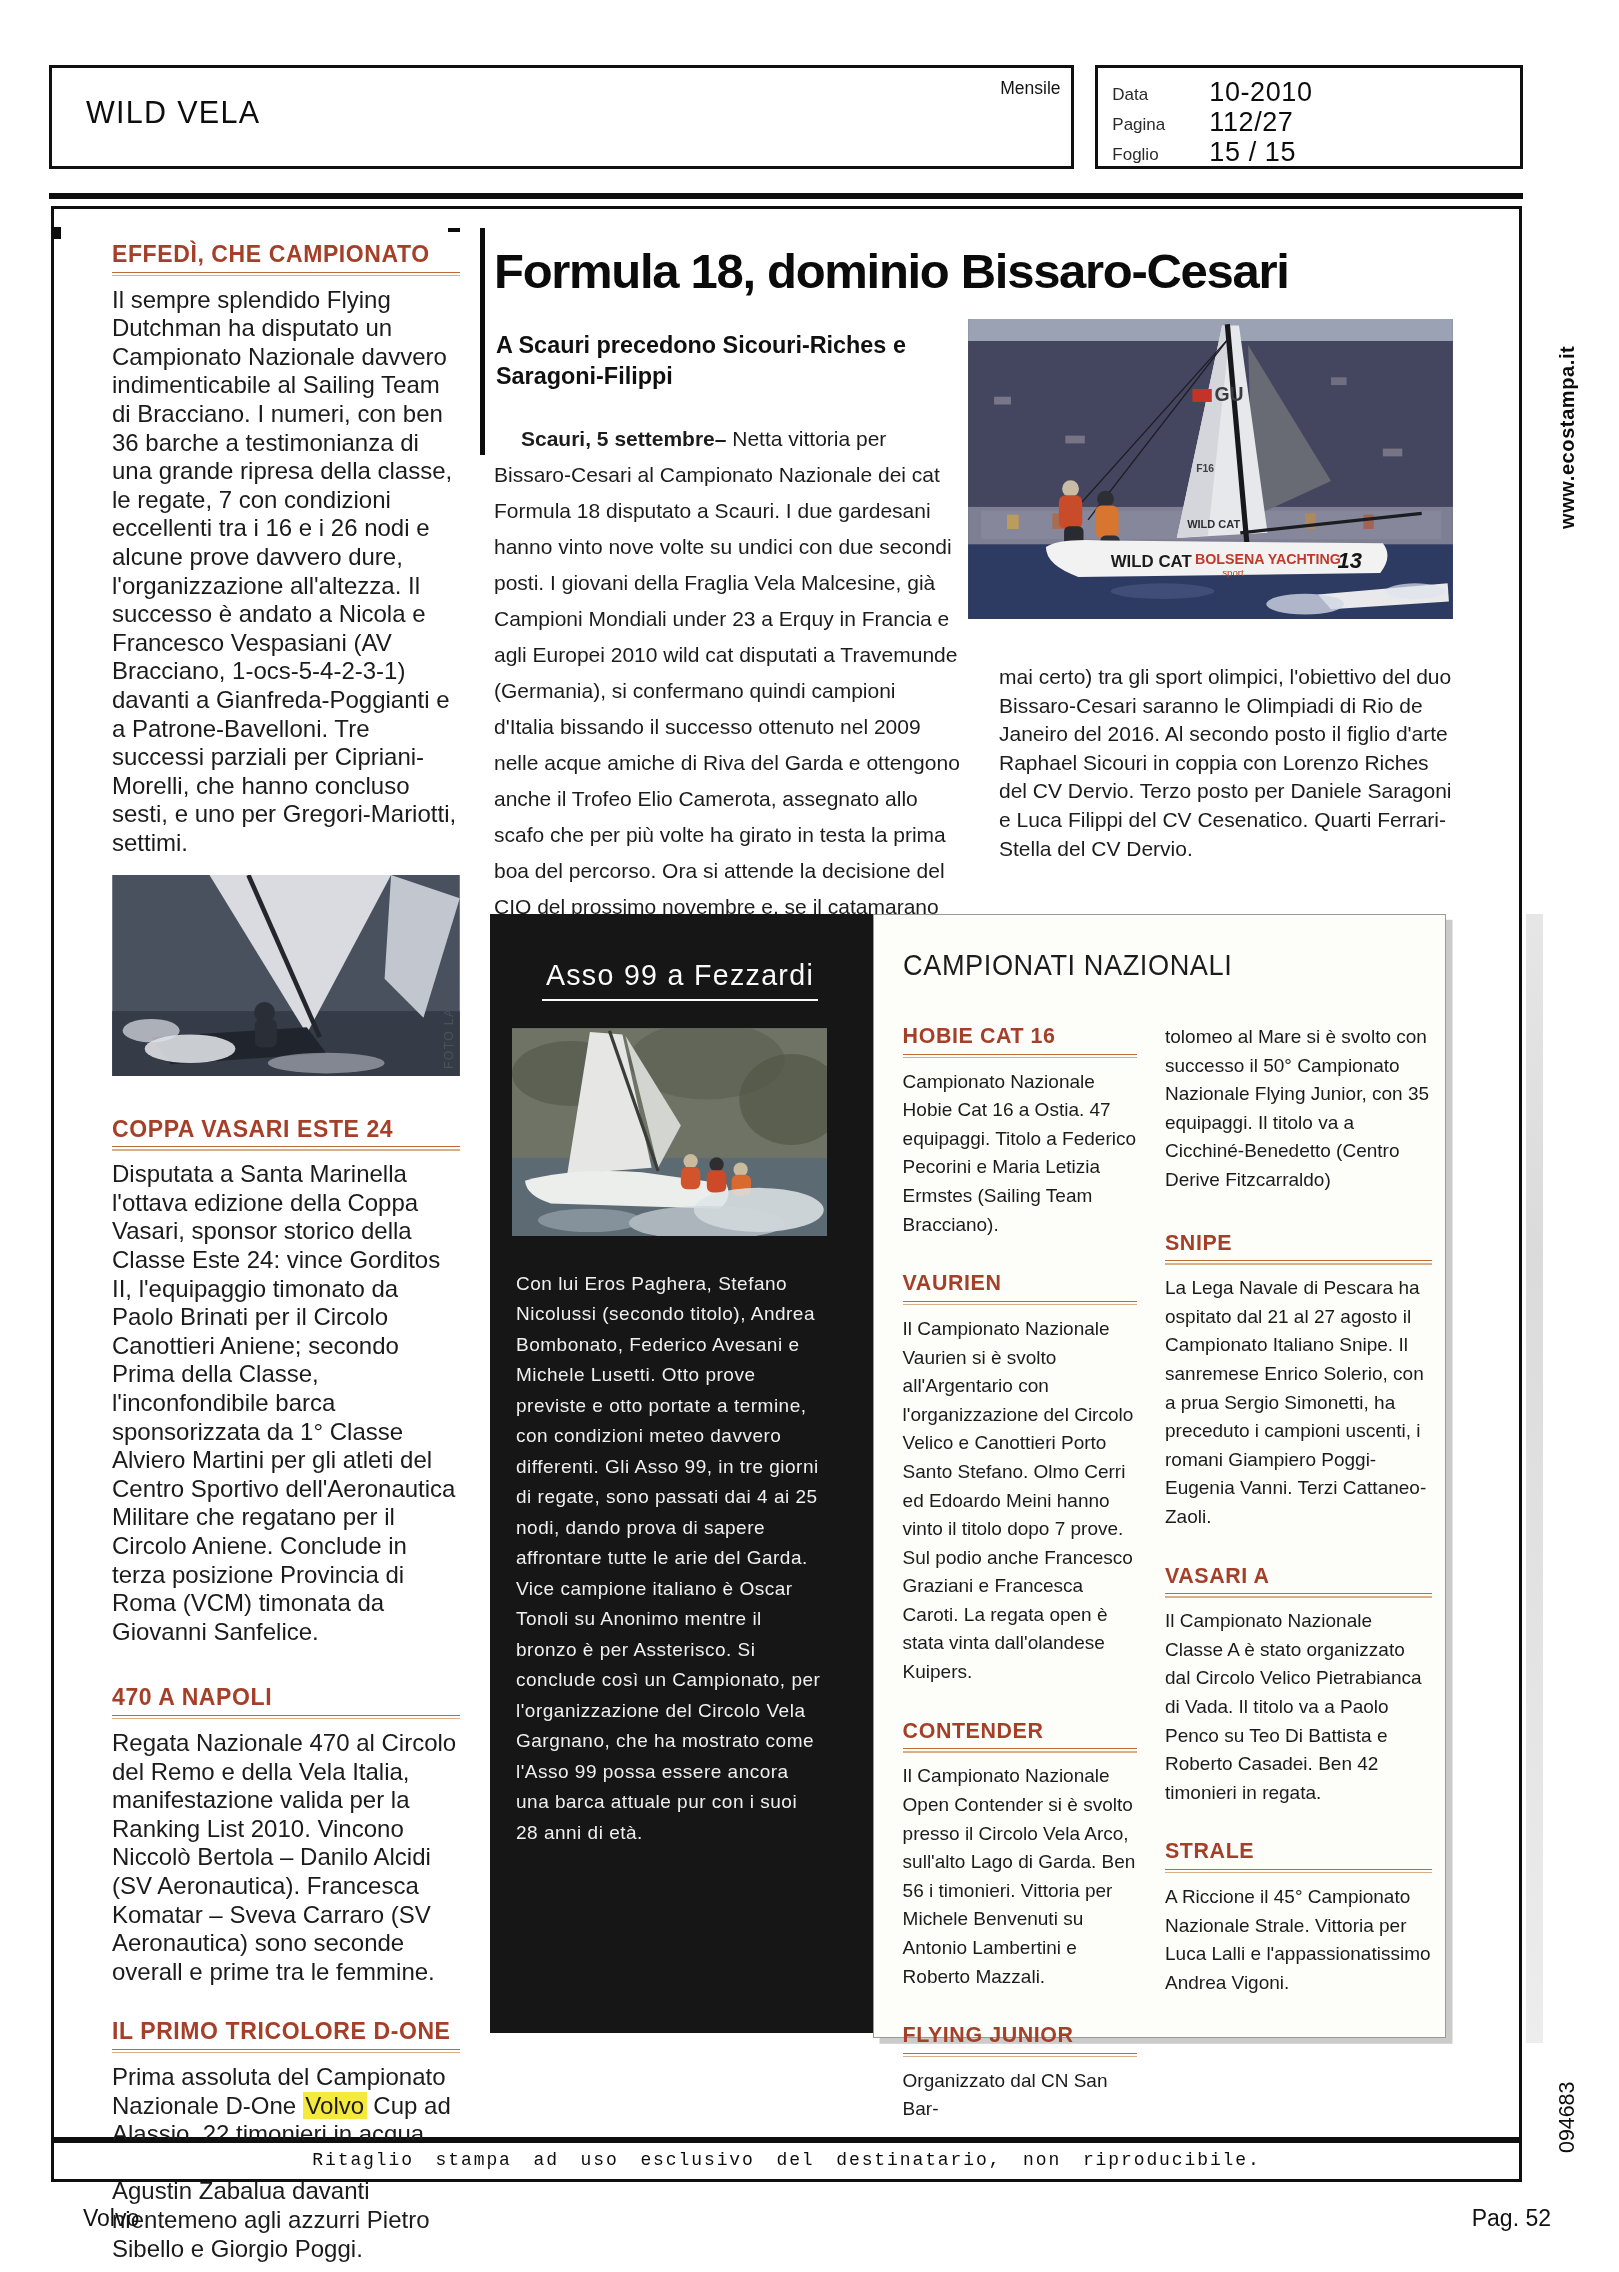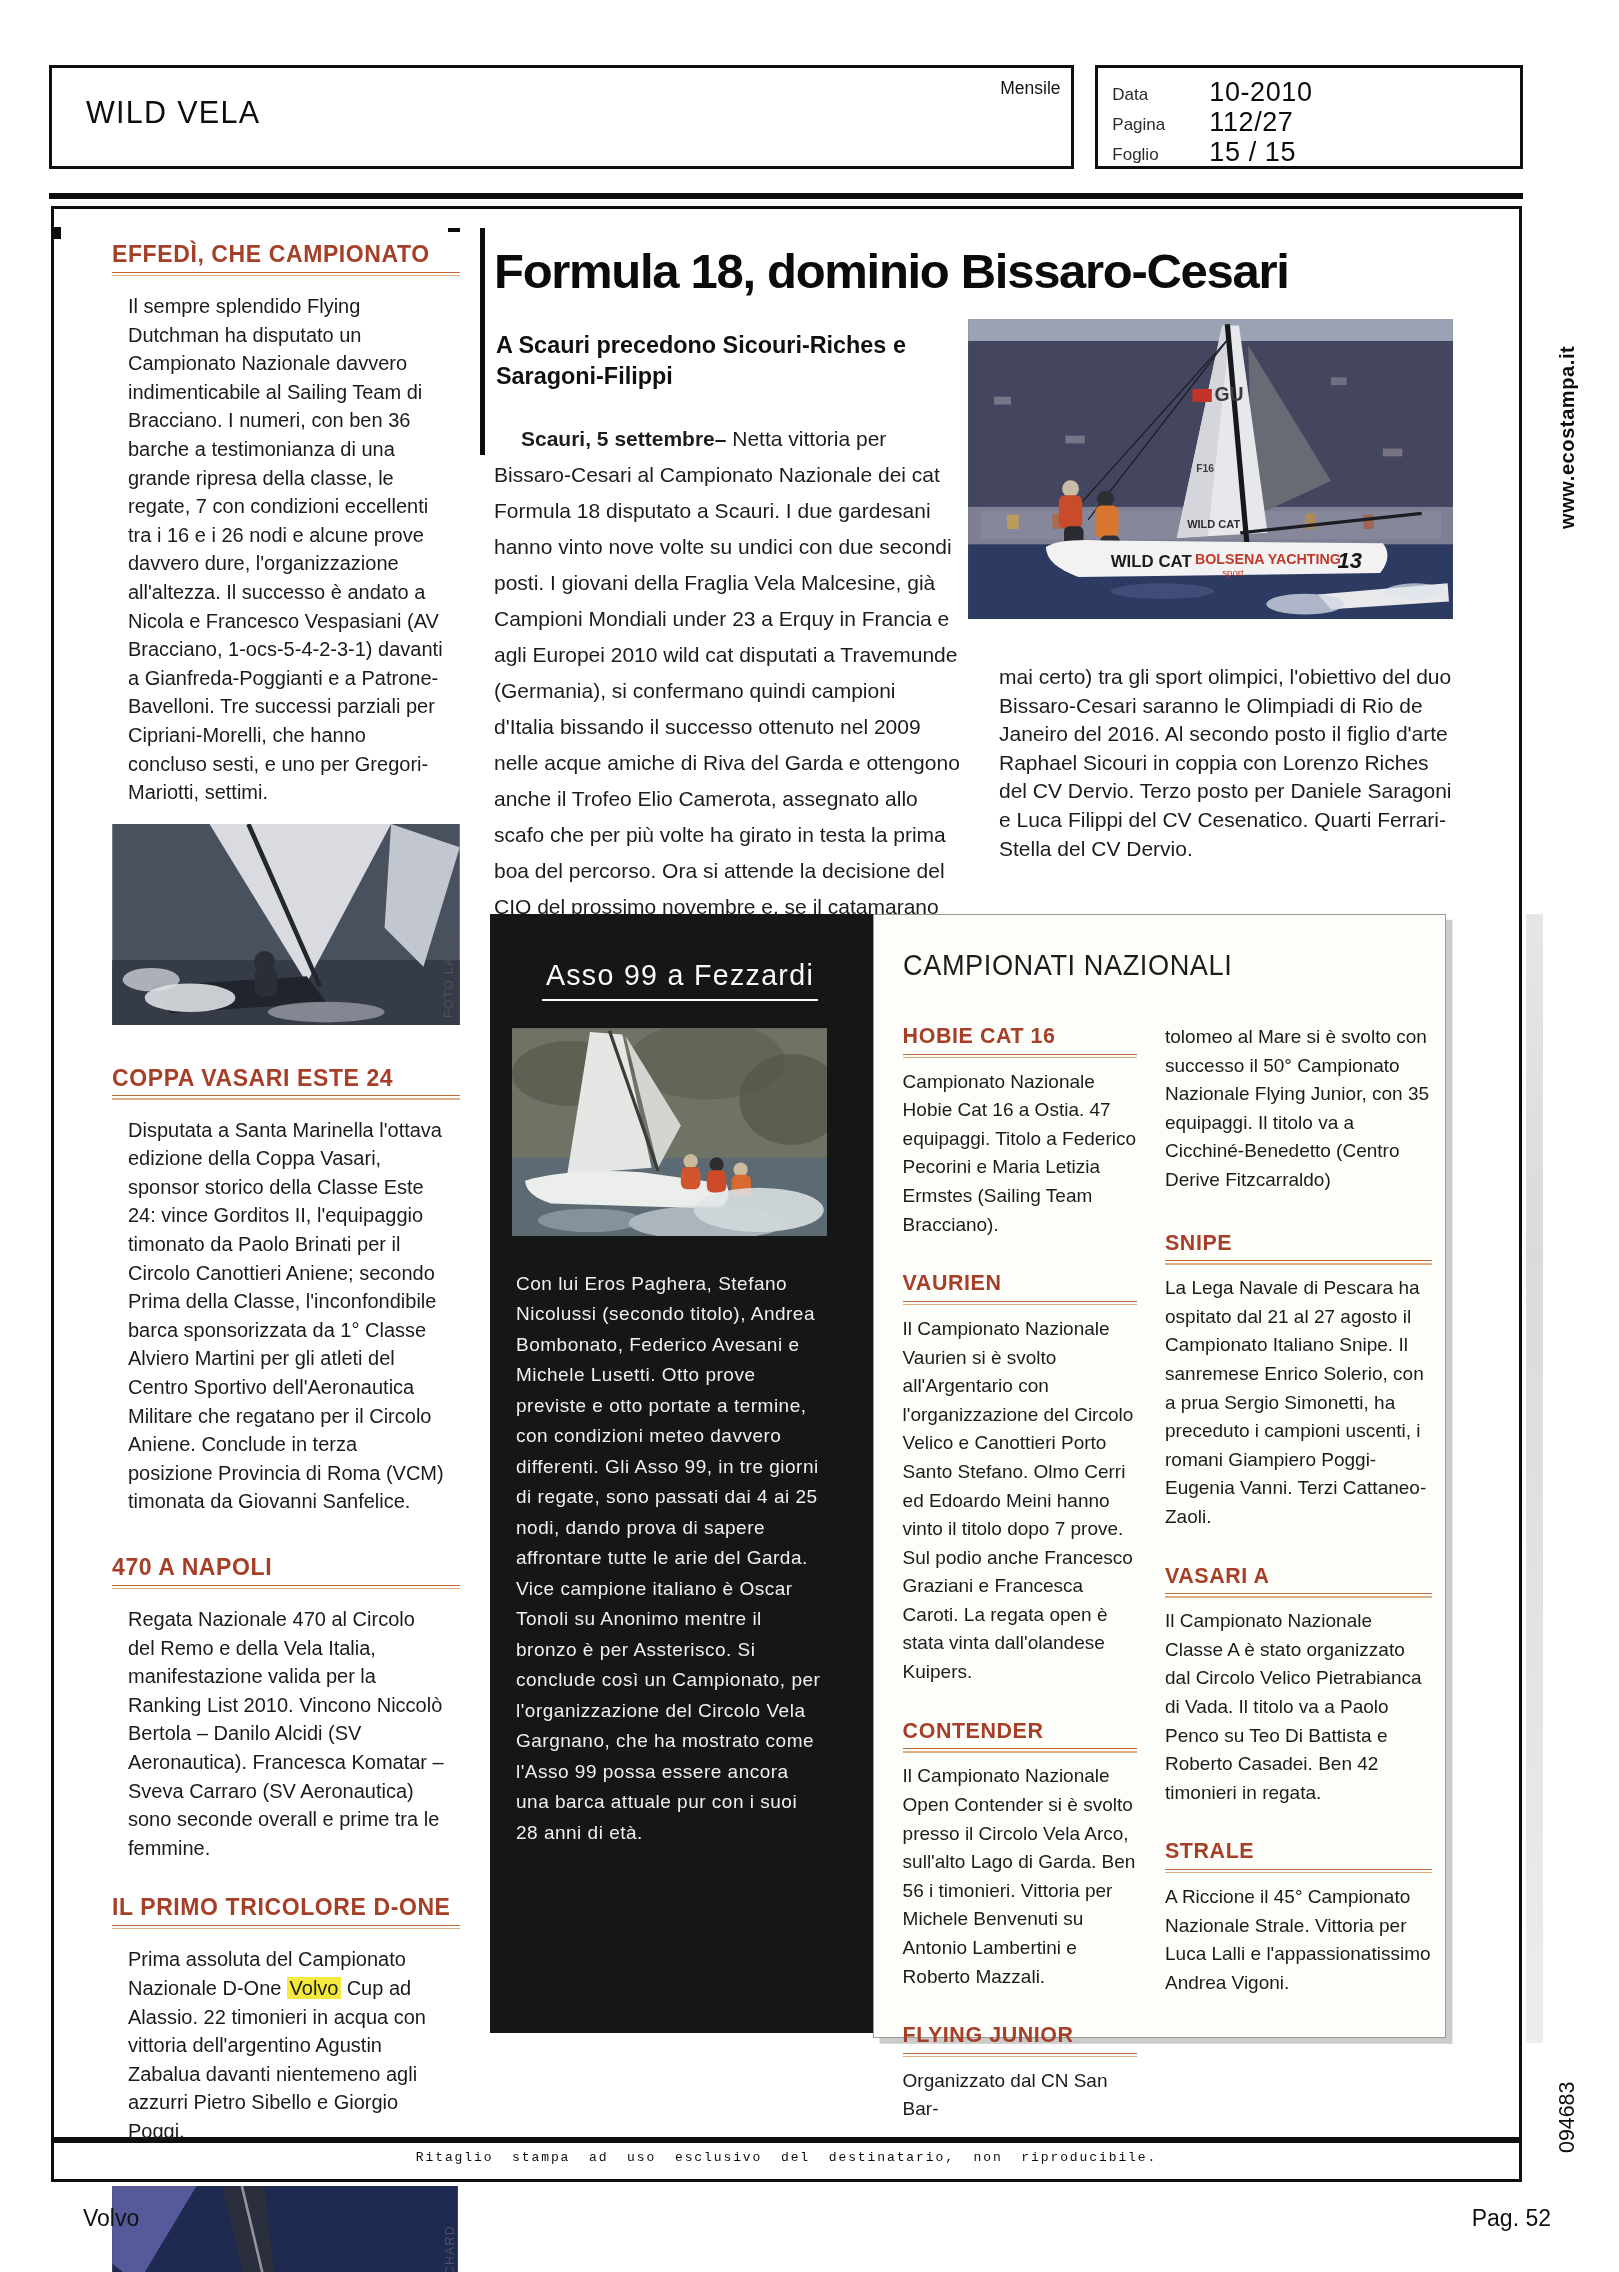--- a/index.html
+++ b/index.html
@@ -26,21 +26,21 @@
   .vert-site{left:1556px;top:218px;height:311px;font-size:20px;font-weight:bold;letter-spacing:0.6px;}
   .vert-code{left:1555px;top:2043px;height:110px;font-size:21.4px;}
   .photo-credit{position:absolute;writing-mode:vertical-rl;transform:rotate(180deg);
                 font-size:12.3px;letter-spacing:1.3px;color:#4e5158;white-space:nowrap;}
   
   .art-h{font-size:23px;font-weight:bold;color:#a53f28;letter-spacing:0.6px;line-height:26px;}
   .rule2{height:4.5px;margin:4.5px 0 9.7px 0;
          background:linear-gradient(to bottom,#c06a38 0 1.3px,rgba(0,0,0,0) 1.3px 2.6px,#ddae84 2.6px 4.5px);}
   
   .left-col{position:absolute;left:112px;top:241px;width:348px;}
-  .left-col p{margin:16px;font-size:20px;line-height:28.6px;color:#1b1b1b;}
+  .left-col p{margin:0;font-size:24px;line-height:28.6px;color:#1b1b1b;}
   .photo-frame{position:relative;margin:0;}
   .hl{background:#f6e93d;padding:0 2.6px;}
   .sp1{margin-top:17px;} .sp2{margin-top:38px;} .sp3{margin-top:32px;} .sp4{margin-top:40px;}
   
   .headline{position:absolute;left:494px;top:241px;width:947px;font-size:49px;font-weight:bold;
             letter-spacing:-1.3px;color:#0b0b0b;line-height:60px;}
   .subhead{position:absolute;left:496px;top:330px;width:454px;font-size:23.4px;font-weight:bold;
            line-height:30.5px;color:#101010;}
   .col1{position:absolute;left:494px;top:421px;width:467px;font-size:21px;line-height:36px;}
   .col1 .lead{font-weight:bold;}
@@ -66,21 +66,21 @@
   .naz-col-l{left:28.6px;width:234px;}
   .naz-col-r{left:291px;width:267px;}
   .naz-col .art-h{font-size:21.4px;}
   .naz-col p{margin:0;font-size:19px;line-height:28.6px;color:#1b1b1b;}
   .naz-sec{margin-bottom:31px;}
   .naz-first-gap{margin-bottom:35px;}
   
   .foot-strip{position:absolute;left:51px;top:2140px;width:1471px;height:42px;border:3.2px solid #0f0f0f;
               box-sizing:border-box;background:#fff;text-align:center;}
   .foot-strip span{display:inline-block;margin-top:6.5px;font-family:"Liberation Mono", monospace;
-                   font-size:13px;letter-spacing:1.9px;word-spacing:9px;color:#0d0d0d;text-align:right;}
+                   font-size:18px;letter-spacing:1.9px;word-spacing:9px;color:#0d0d0d;text-align:right;}
   .foot-brand{position:absolute;left:83px;top:2205px;font-size:23px;color:#111;}
   .foot-page{position:absolute;right:69px;top:2205px;font-size:23px;color:#111;}
   svg text{font-family:"Liberation Sans", sans-serif;}
 </style>
 </head>
 <body>
 
 <div class="page">
 
   <div class="hbox hbox-a">

